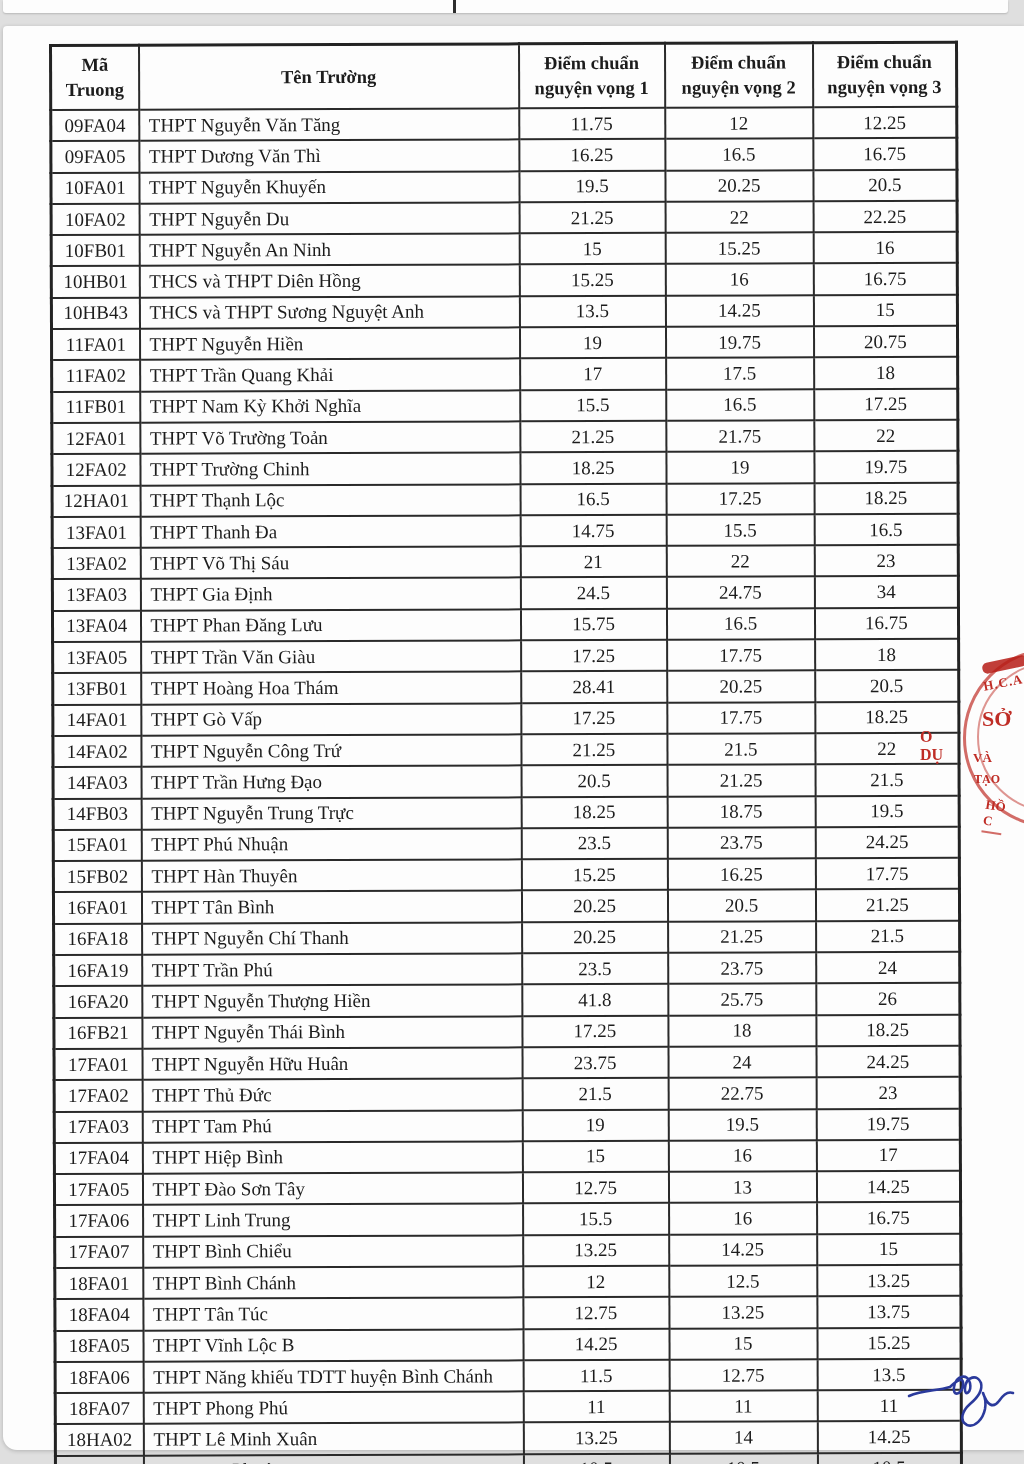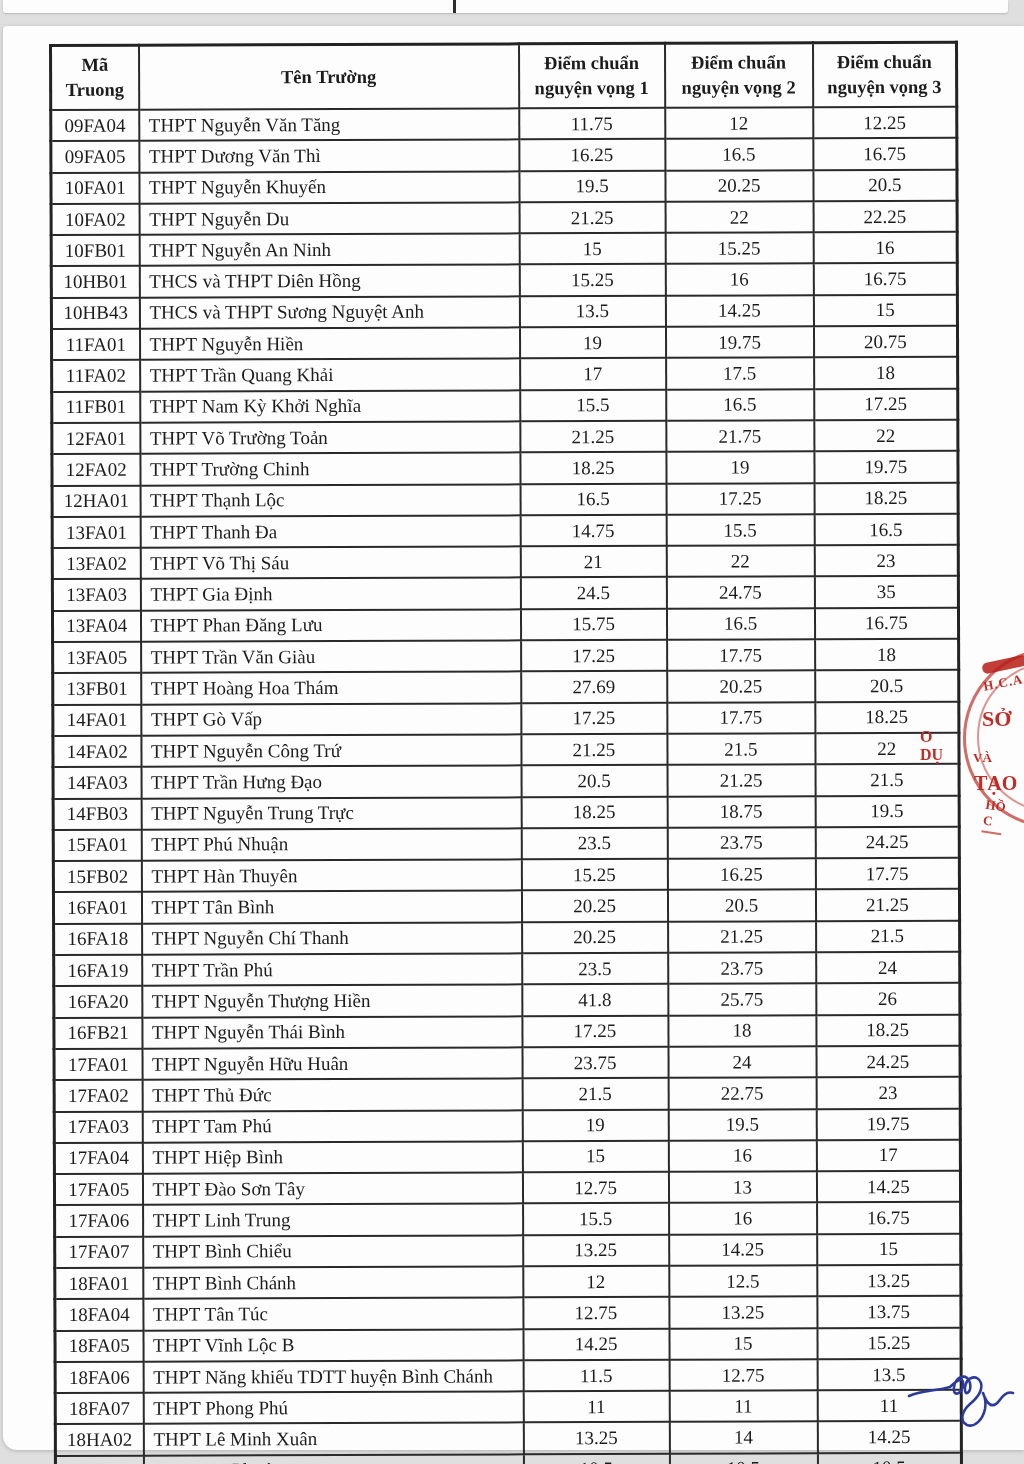--- a/index.html
+++ b/index.html
@@ -23,21 +23,21 @@
 
   
   .stamp{position:absolute;color:var(--stamp,#bf2d26);font-weight:bold;}
   .ring-outer{position:absolute;left:960px;top:622px;width:174px;height:174px;border:3.5px solid rgba(191,45,38,.7);border-radius:50%;}
   .ring-inner{position:absolute;left:974px;top:636px;width:146px;height:146px;border:2px solid rgba(191,45,38,.5);border-radius:50%;}
   .stamp-band{position:absolute;left:979px;top:633px;width:45px;height:11px;background:rgba(182,28,22,.85);border-radius:5px;transform:rotate(-12deg);}
   .st-arc-top{position:absolute;left:980px;top:649px;font-size:13px;letter-spacing:1px;transform:rotate(-11deg);}
   .st-l1{position:absolute;left:979px;top:680px;font-size:22px;}
   .st-l2{position:absolute;left:917px;top:702px;font-size:16px;}
   .st-l3{position:absolute;left:970px;top:724px;font-size:13px;}
-  .st-l4{position:absolute;left:971px;top:746px;font-size:20px;}
+  .st-l4{position:absolute;left:971px;top:746px;font-size:12px;}
   .st-arc-bot{position:absolute;left:981px;top:772px;font-size:13px;transform:rotate(9deg);border-bottom:2px solid rgba(191,45,38,.7);padding-bottom:2px;}
 
   .signature{position:absolute;left:902px;top:1330px;}
 </style>
 </head>
 <body>
 
 <div class="photo">
 
   <div class="strip-top">
@@ -168,40 +168,40 @@
               <td class="name">THPT Võ Thị Sáu</td>
               <td>21</td>
               <td>22</td>
               <td>23</td>
             </tr>
             <tr>
               <td>13FA03</td>
               <td class="name">THPT Gia Định</td>
               <td>24.5</td>
               <td>24.75</td>
-              <td>35</td>
+              <td>34</td>
             </tr>
             <tr>
               <td>13FA04</td>
               <td class="name">THPT Phan Đăng Lưu</td>
               <td>15.75</td>
               <td>16.5</td>
               <td>16.75</td>
             </tr>
             <tr>
               <td>13FA05</td>
               <td class="name">THPT Trần Văn Giàu</td>
               <td>17.25</td>
               <td>17.75</td>
               <td>18</td>
             </tr>
             <tr>
               <td>13FB01</td>
               <td class="name">THPT Hoàng Hoa Thám</td>
-              <td>27.69</td>
+              <td>28.41</td>
               <td>20.25</td>
               <td>20.5</td>
             </tr>
             <tr>
               <td>14FA01</td>
               <td class="name">THPT Gò Vấp</td>
               <td>17.25</td>
               <td>17.75</td>
               <td>18.25</td>
             </tr>

